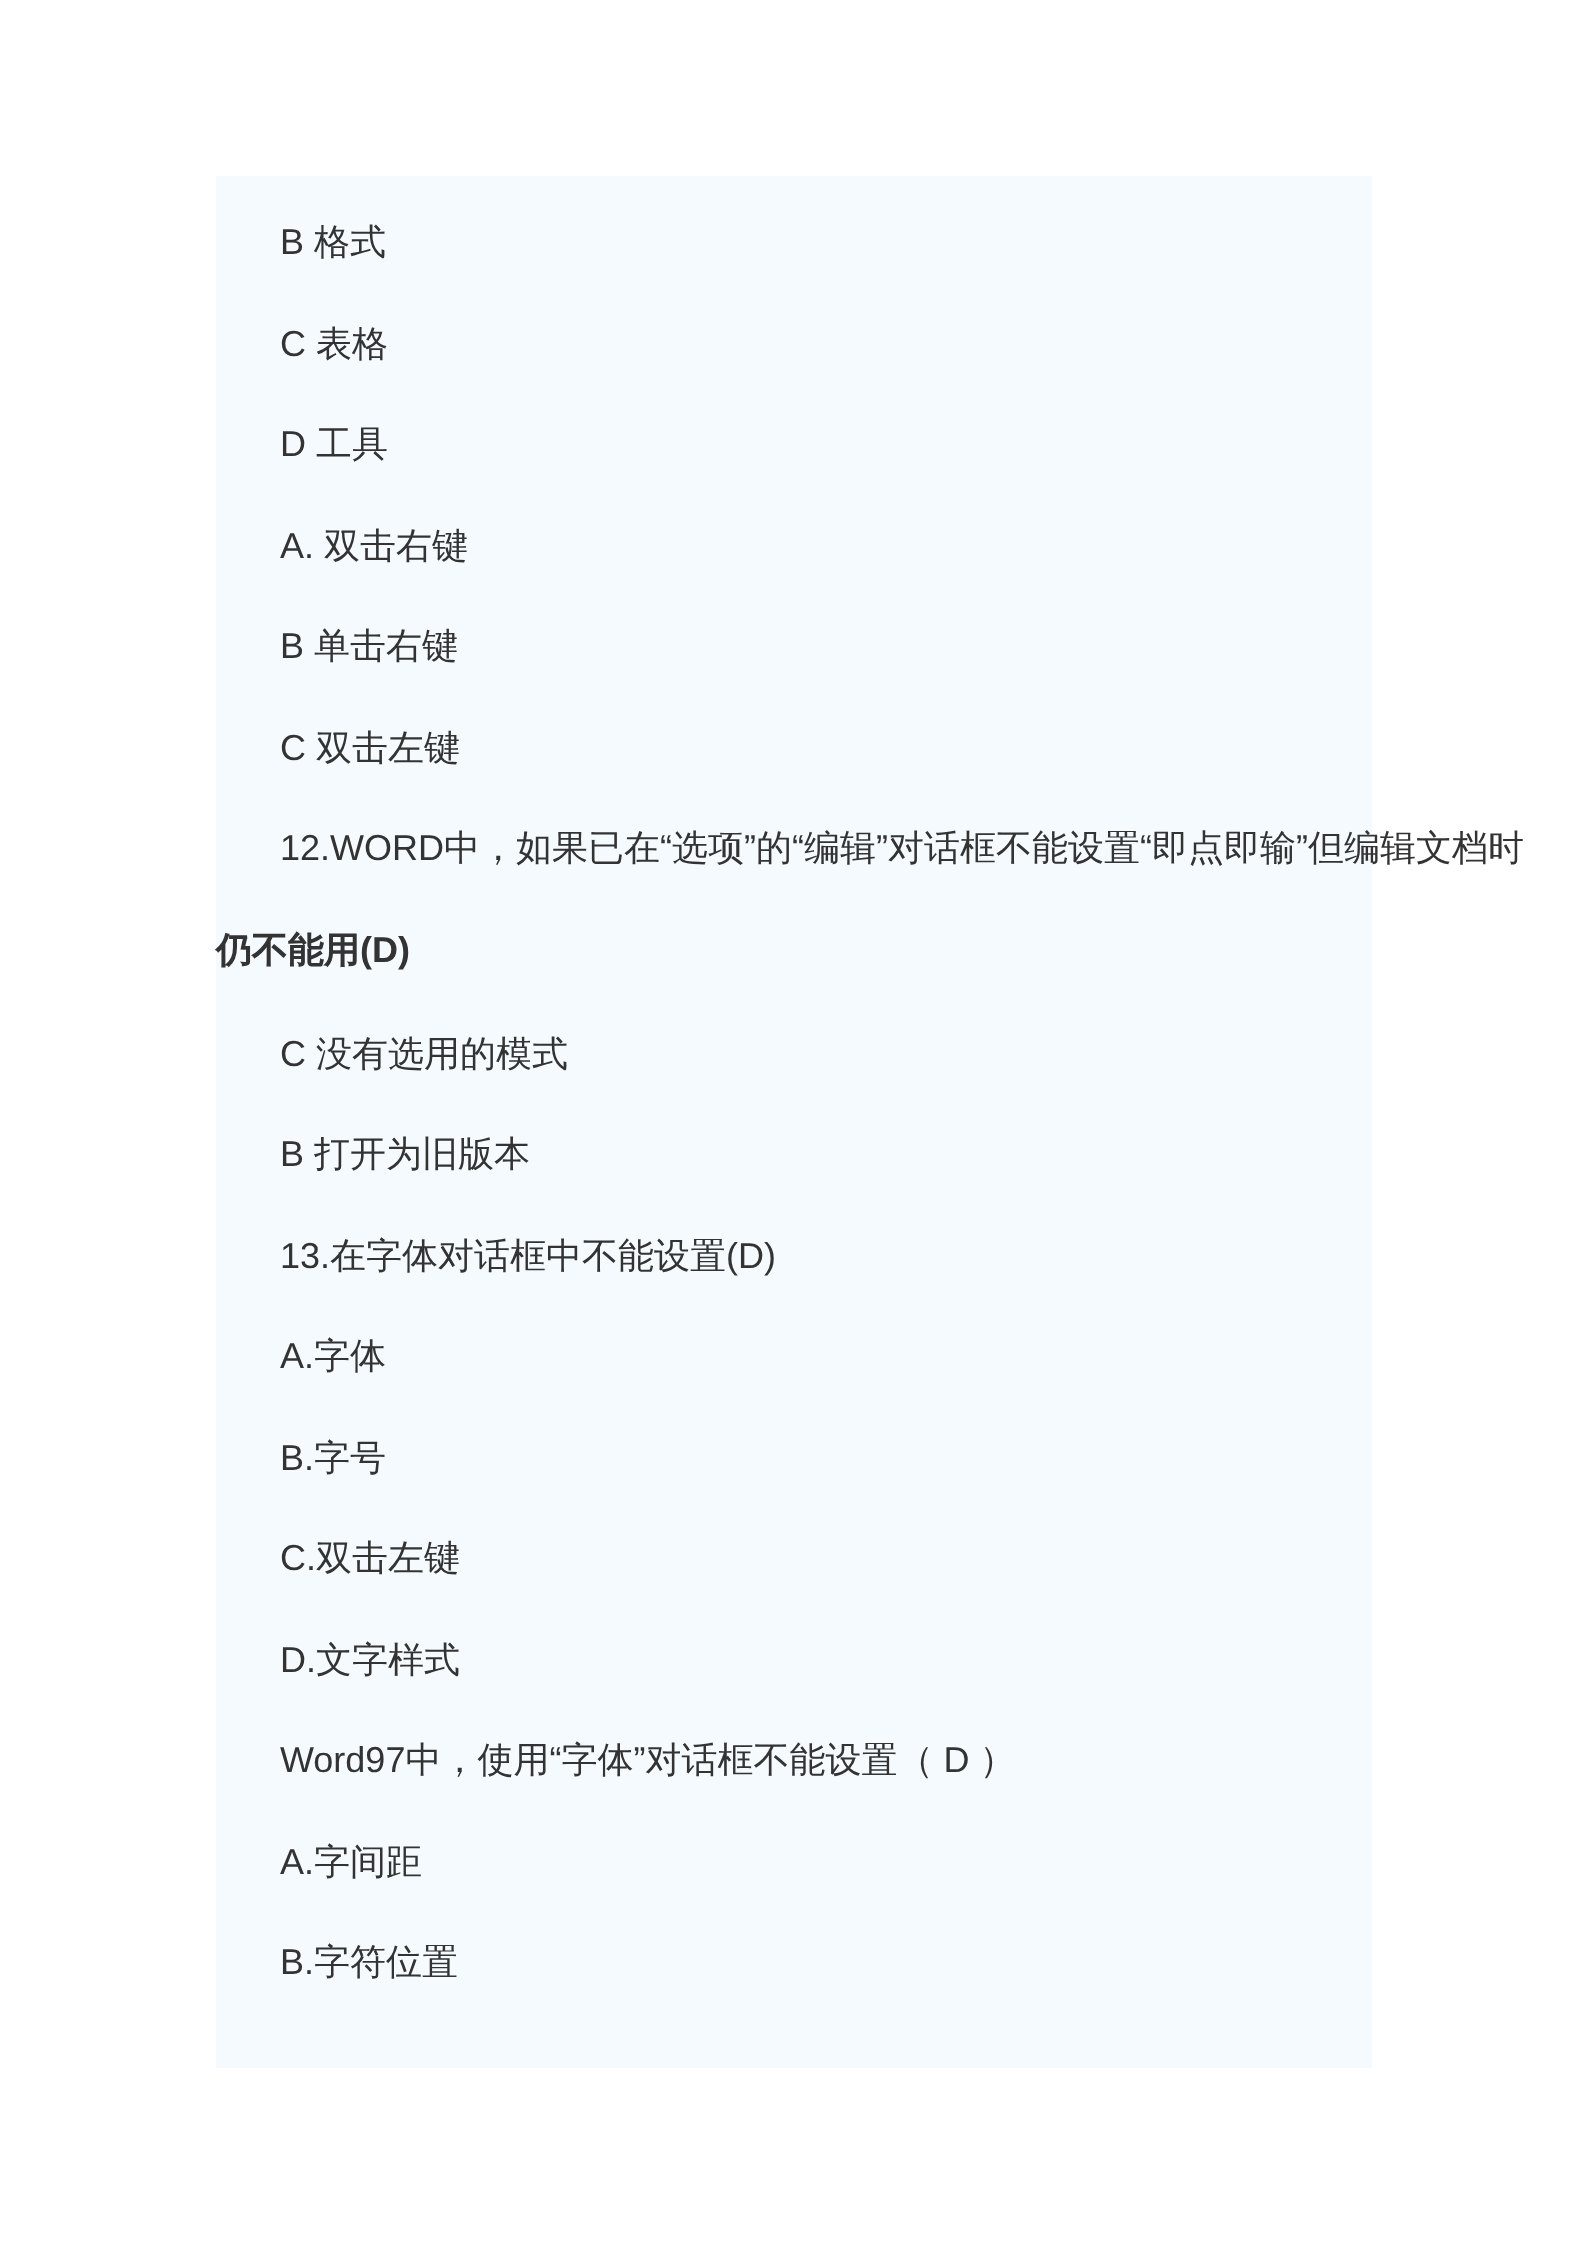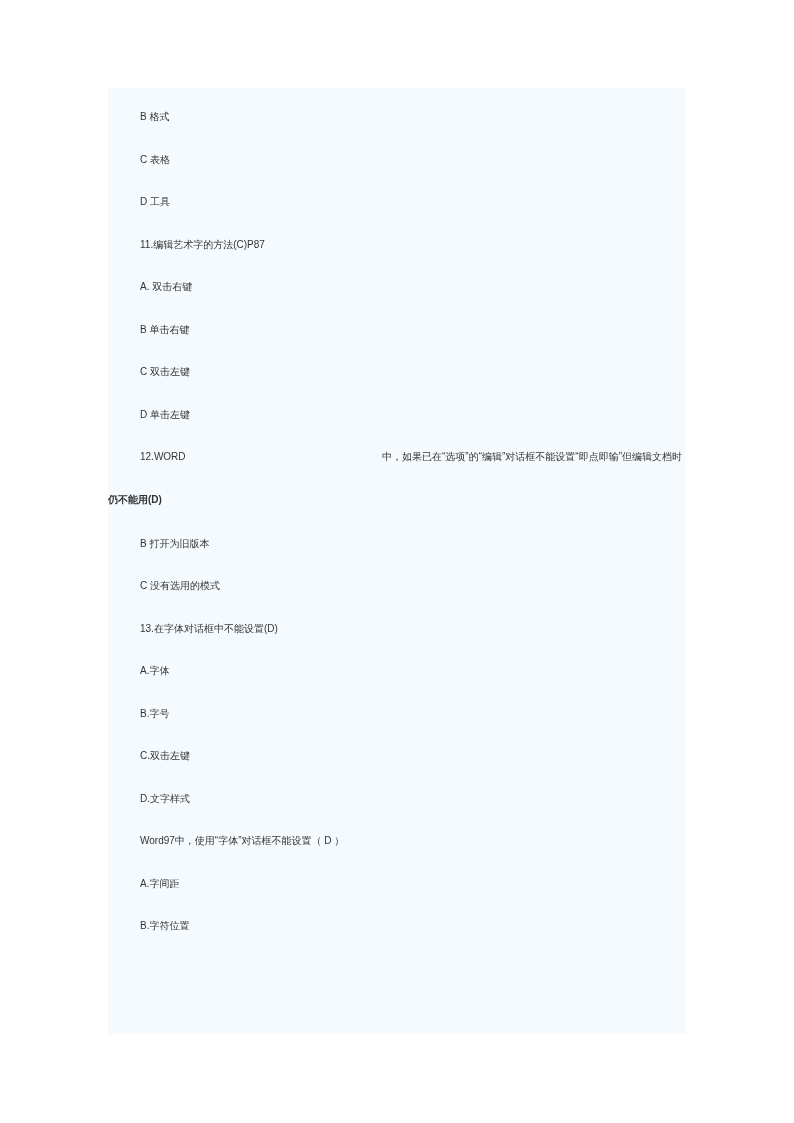--- a/index.html
+++ b/index.html
@@ -17,21 +17,21 @@
     .page-container {
       position: absolute;
       left: 108px;
       top: 88px;
       width: 578px;
       height: 946px;
       background: #f4fafe;
       padding: 24px 0 30px 0;
     }
     .content {
-      font-size: 10px;
+      font-size: 18px;
       color: #333333;
       line-height: 1;
     }
     .line {
       padding-left: 32px;
       margin-bottom: 32.5px;
       white-space: nowrap;
     }
     .line-noindent {
       padding-left: 0;
@@ -54,32 +54,30 @@
     }
   </style>
 </head>
 <body>
 
 <div class="page-container">
   <div class="content">
     <div class="line">B  格式</div>
     <div class="line">C  表格</div>
     <div class="line">D  工具</div>
-    <div class="line">11.编辑艺术字的方法(C)P87</div>
     <div class="line">A.  双击右键</div>
     <div class="line">B  单击右键</div>
     <div class="line">C  双击左键</div>
-    <div class="line">D  单击左键</div>
     <div class="justified-line">
       <span class="jseg">12.WORD</span>
       <span class="jseg">中，如果已在“选项”的“编辑”对话框不能设置“即点即输”但编辑文档时</span>
     </div>
     <div class="line-noindent">仍不能用(D)</div>
+    <div class="line">C  没有选用的模式</div>
     <div class="line">B  打开为旧版本</div>
-    <div class="line">C  没有选用的模式</div>
     <div class="line">13.在字体对话框中不能设置(D)</div>
     <div class="line">A.字体</div>
     <div class="line">B.字号</div>
     <div class="line">C.双击左键</div>
     <div class="line">D.文字样式</div>
     <div class="line">Word97中，使用“字体”对话框不能设置（ D ）</div>
     <div class="line">A.字间距</div>
     <div class="line">B.字符位置</div>
   </div>
 </div>

